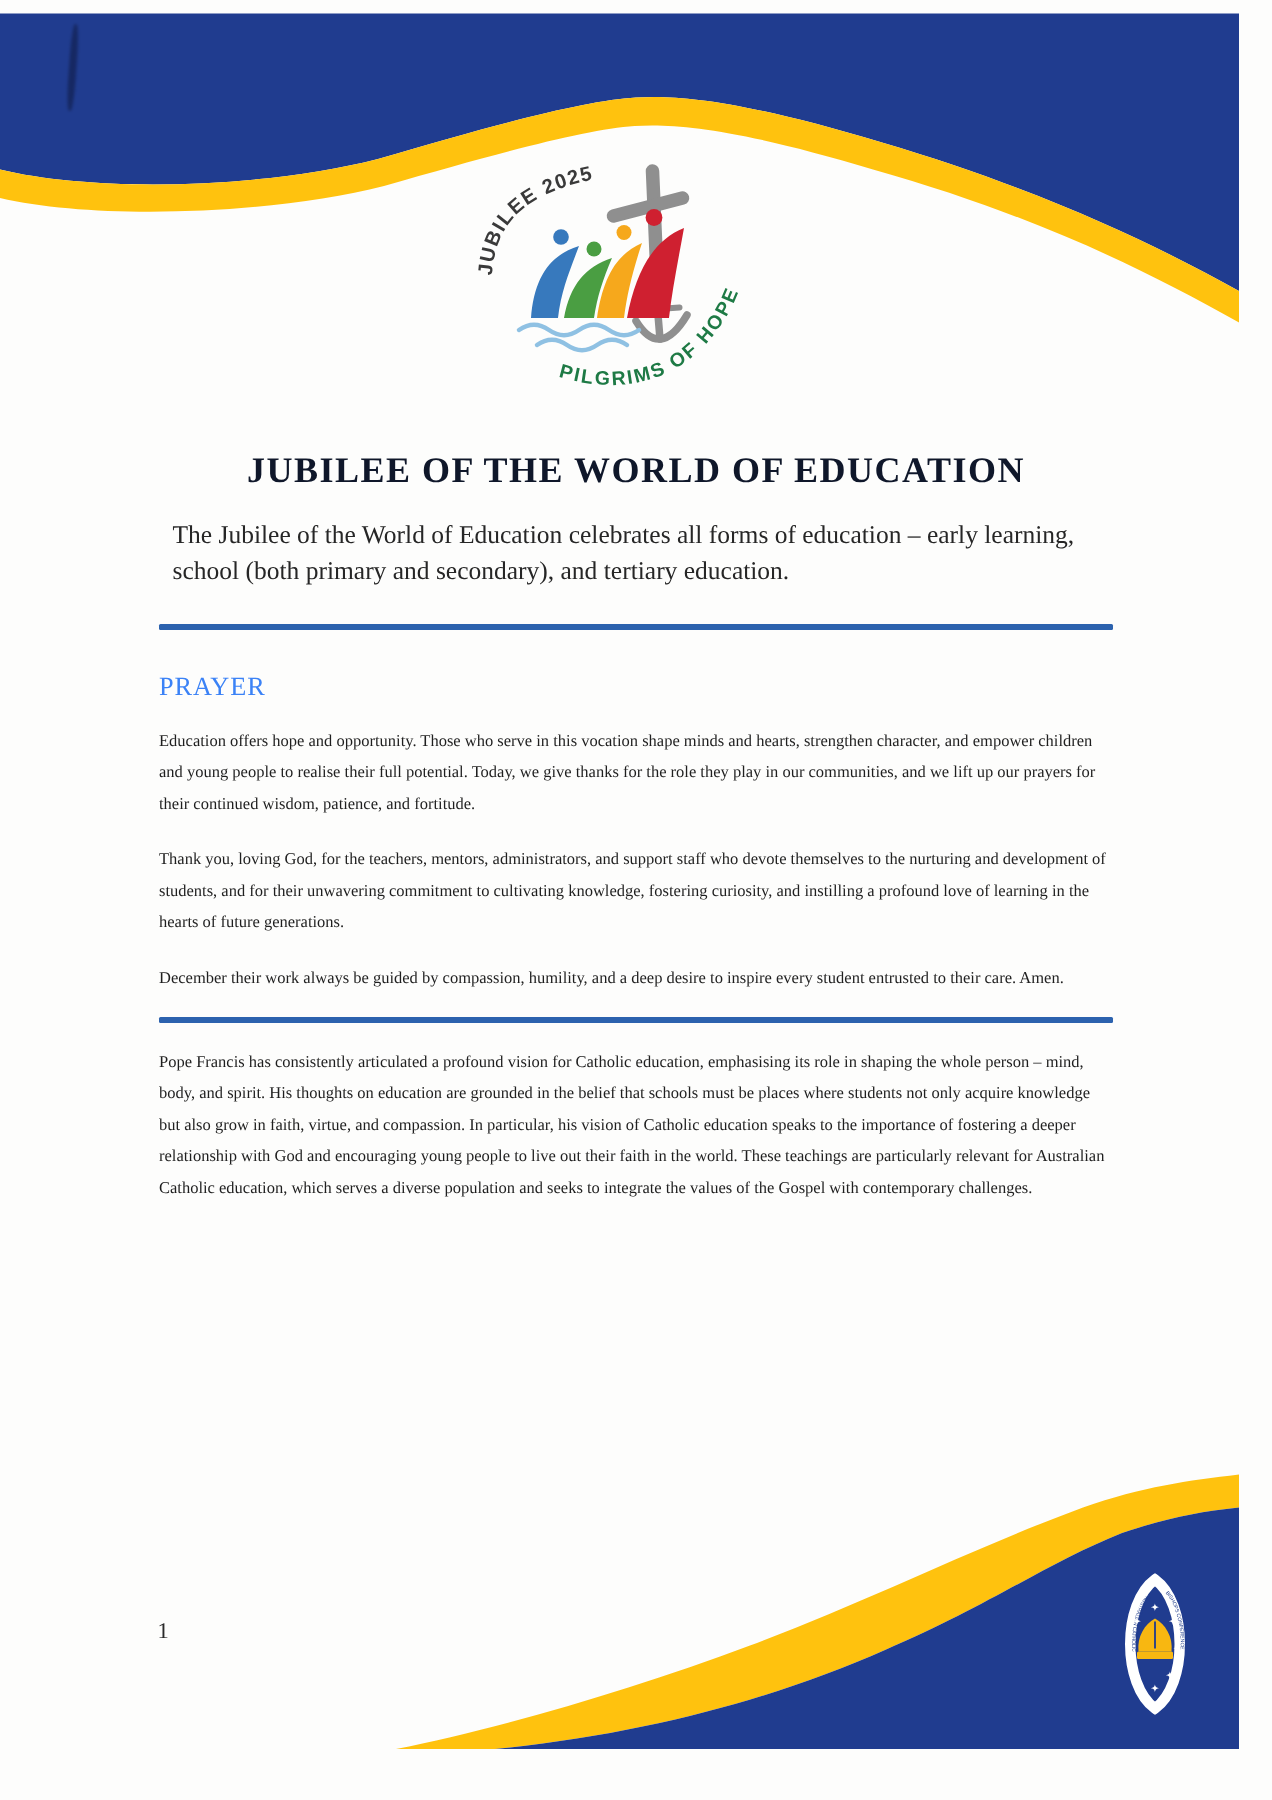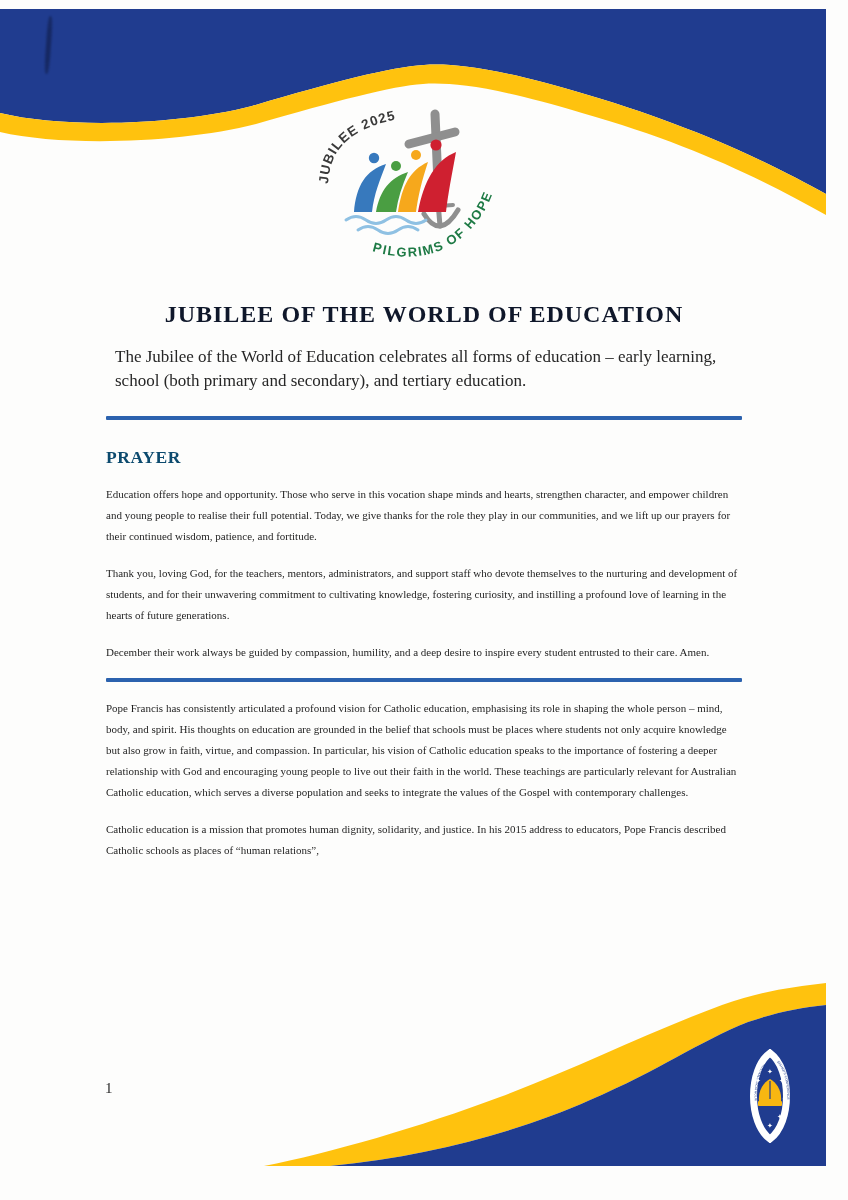--- a/index.html
+++ b/index.html
@@ -24,21 +24,21 @@
     margin:0;text-align:center;color:#0f172a;font-size:24px;font-weight:bold;
     letter-spacing:1px;line-height:28px;
   }
   .subtitle{
     margin:17px auto 0;max-width:618px;color:#262626;
     font-size:17px;line-height:24px;
   }
   .rule{height:4px;background:#2c62ae;margin-top:23px;border-radius:1px;}
   .rule.second{margin-top:15px;}
   .section-heading{
-    margin:27px 0 13px;color:#0c4a6e;font-size:17.5px;font-weight:bold;
+    margin:27px 0 13px;color:#3b82f6;font-size:17.5px;font-weight:normal;
     letter-spacing:.6px;
   }
   .content p.body-para{margin:16px 0 9px;font-size:11px;line-height:21px;}
   .page-number{
     position:absolute;left:105px;top:1080px;font-size:15px;color:#2a2a2a;
   }
   .emblem{position:absolute;left:734px;top:1049px;}
 </style>
 </head>
 <body>
@@ -99,21 +99,20 @@
     <div class="rule"></div>
 
     <h2 class="section-heading">PRAYER</h2>
     <p class="body-para">Education offers hope and opportunity. Those who serve in this vocation shape minds and hearts, strengthen character, and empower children and young people to realise their full potential. Today, we give thanks for the role they play in our communities, and we lift up our prayers for their continued wisdom, patience, and fortitude.</p>
     <p class="body-para">Thank you, loving God, for the teachers, mentors, administrators, and support staff who devote themselves to the nurturing and development of students, and for their unwavering commitment to cultivating knowledge, fostering curiosity, and instilling a profound love of learning in the hearts of future generations.</p>
     <p class="body-para">December their work always be guided by compassion, humility, and a deep desire to inspire every student entrusted to their care. Amen.</p>
 
     <div class="rule second"></div>
 
     <p class="body-para">Pope Francis has consistently articulated a profound vision for Catholic education, emphasising its role in shaping the whole person – mind, body, and spirit. His thoughts on education are grounded in the belief that schools must be places where students not only acquire knowledge but also grow in faith, virtue, and compassion. In particular, his vision of Catholic education speaks to the importance of fostering a deeper relationship with God and encouraging young people to live out their faith in the world. These teachings are particularly relevant for Australian Catholic education, which serves a diverse population and seeks to integrate the values of the Gospel with contemporary challenges.</p>
-    <p class="body-para">Catholic education is a mission that promotes human dignity, solidarity, and justice. In his 2015 address to educators, Pope Francis described Catholic schools as places of “human relations”,</p>
   </main>
 
   <div class="page-number">1</div>
 
   <svg class="bottom-wave" width="848" height="240" viewBox="0 0 848 240">
     <path d="M264,206 C330,193 420,167 500,137 C580,107 646,73 722,45 C762,31 792,27 826,23 L826,45 C798,48 778,52 748,62 C698,82 660,110 590,140 C520,171 432,196 330,206 Z" fill="#ffc20e"></path>
     <path d="M330,206 C432,196 520,171 590,140 C660,110 698,82 748,62 C778,52 798,48 826,45 L826,206 Z" fill="#203c8f"></path>
   </svg>
 
   <svg class="emblem" width="72" height="94" viewBox="0 0 72 94">

